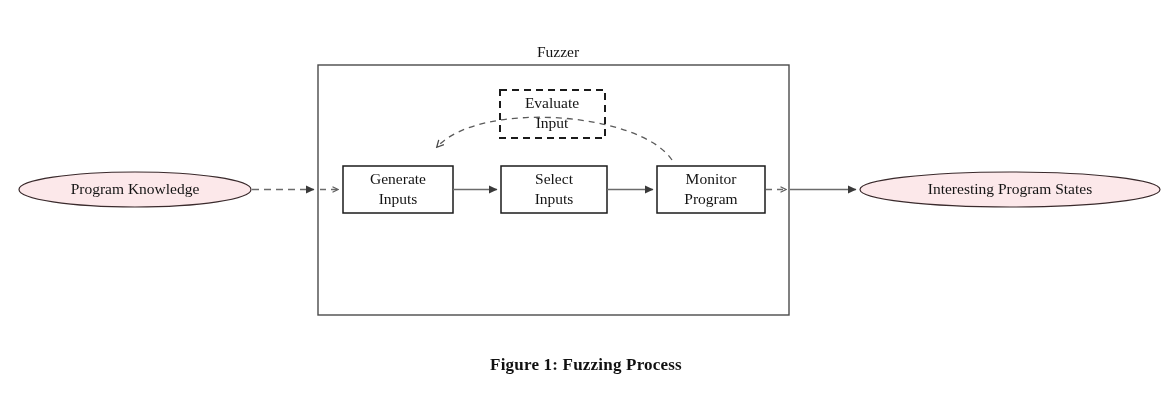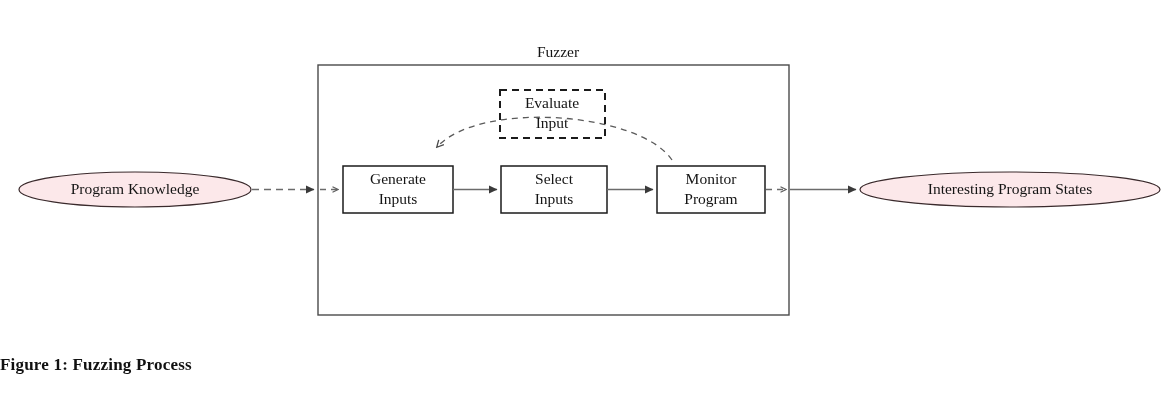--- a/index.html
+++ b/index.html
@@ -37,20 +37,21 @@
     font-family: "Liberation Serif", "DejaVu Serif", serif;
     font-size: 15.5px;
     fill: #141414;
     text-anchor: middle;
   }
   .caption {
     position: absolute;
     left: 0;
     top: 355px;
     width: 1172px;
+    text-align: center;
     font-family: "Liberation Serif", "DejaVu Serif", serif;
     font-weight: bold;
     font-size: 17px;
     color: #111111;
     letter-spacing: 0.2px;
   }
 </style>
 </head>
 <body>
 

